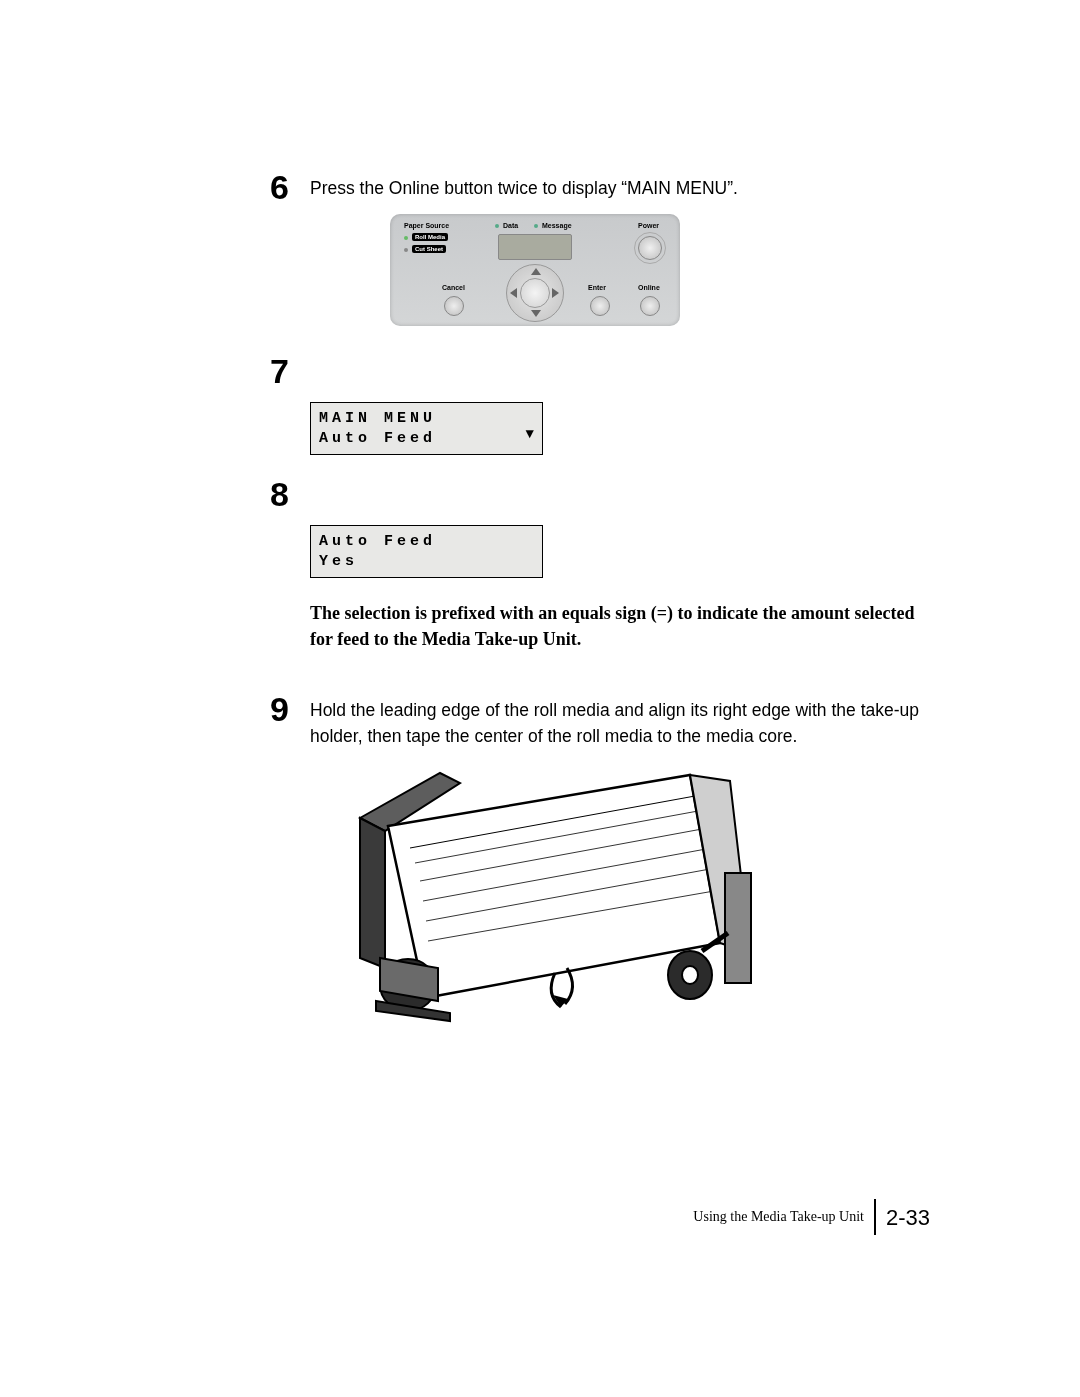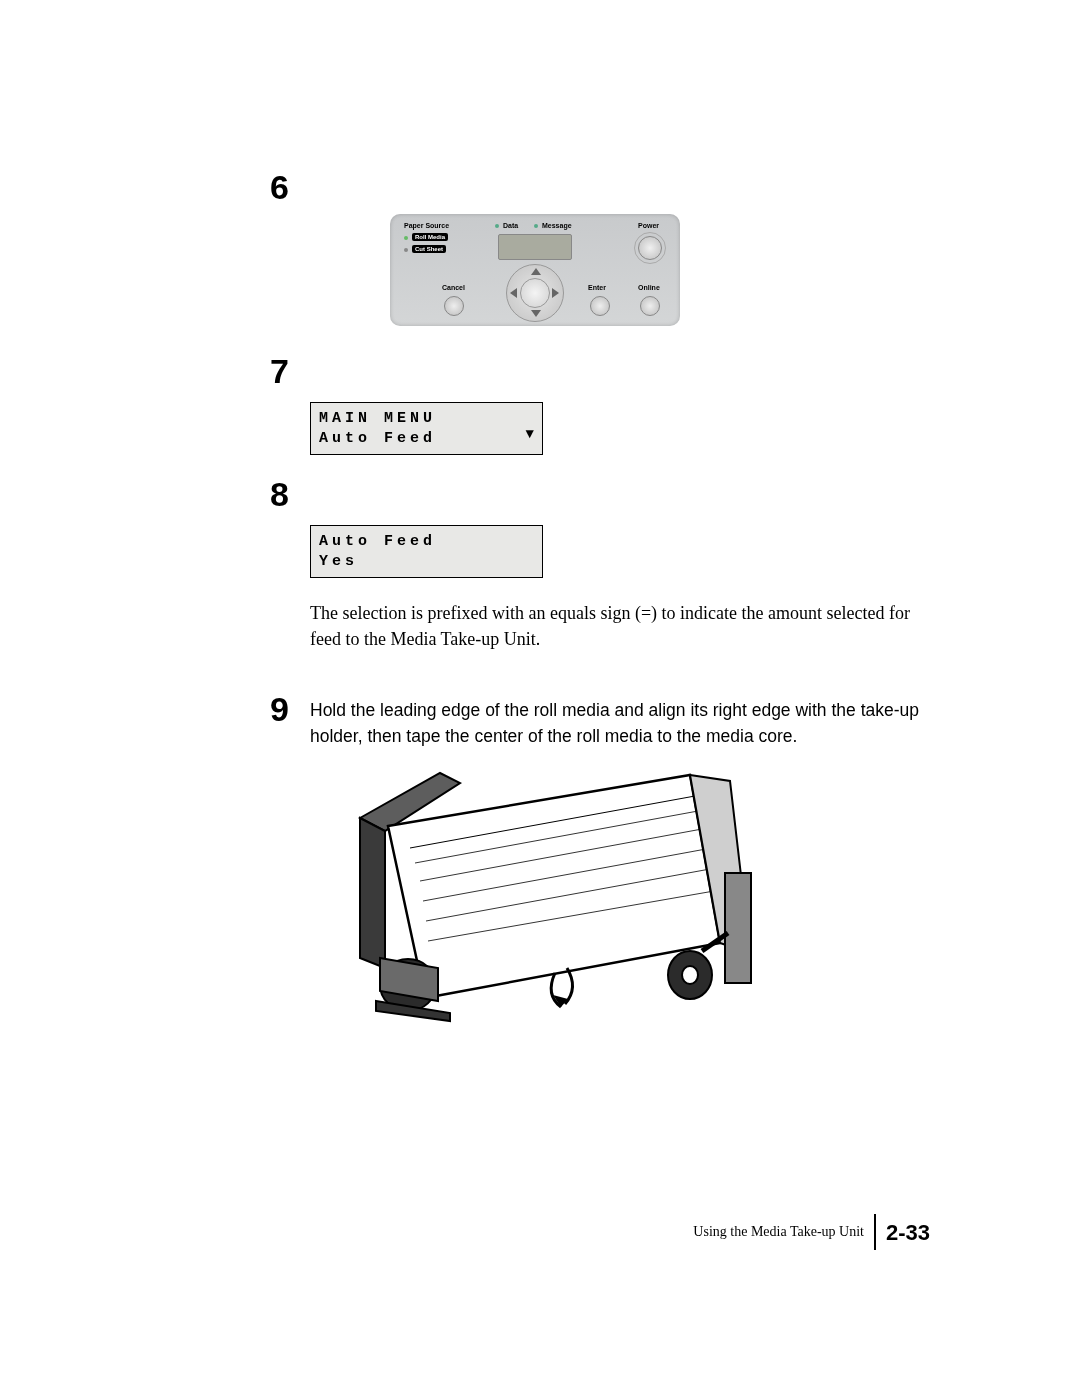--- a/index.html
+++ b/index.html
@@ -59,20 +59,21 @@
   .lcd .down-tri {
     position: absolute;
     right: 8px;
     top: 22px;
     font-size: 14px;
     letter-spacing: normal;
   }
   .note-indent {
     margin-left: 40px;
     margin-bottom: 40px;
+    font-weight: bold;
   }
   
   .panel-wrap {
     margin: 10px 0 28px 120px;
     display: flex;
     justify-content: flex-start;
   }
   .panel {
     width: 290px;
     height: 112px;
@@ -133,47 +134,48 @@
   .illus {
     margin: 14px auto 0 60px;
     width: 430px;
     height: 260px;
     position: relative;
   }
   
   .footer {
     position: absolute;
     right: 150px;
-    bottom: 147px;
+    bottom: 162px;
     display: flex;
     align-items: center;
     font-family: "Times New Roman", Times, serif;
     font-size: 14px;
   }
   .footer .bar {
     width: 2px;
     height: 36px;
     background: #000;
     margin: 0 10px 0 10px;
   }
   .footer .pg {
     font-family: Arial, Helvetica, sans-serif;
-    font-weight: 700;
+    font-weight: 400;
     font-size: 22px;
     padding-top: 2px;
     text-align: center;
   }
 </style>
 </head>
 <body>
 
 <div class="page">
 
   <div class="step">
     <div class="num">6</div>
+    <div class="body">Press the Online button twice to display “MAIN MENU”.</div>
   </div>
 
   <div class="panel-wrap">
     <div class="panel">
       <span class="lbl" style="left:14px;top:8px;">Paper Source</span>
       <span class="dot" style="left:14px;top:22px;background:#6b6;"></span>
       <span class="pill" style="left:22px;top:19px;">Roll Media</span>
       <span class="dot" style="left:14px;top:34px;background:#888;"></span>
       <span class="pill" style="left:22px;top:31px;">Cut Sheet</span>
 

